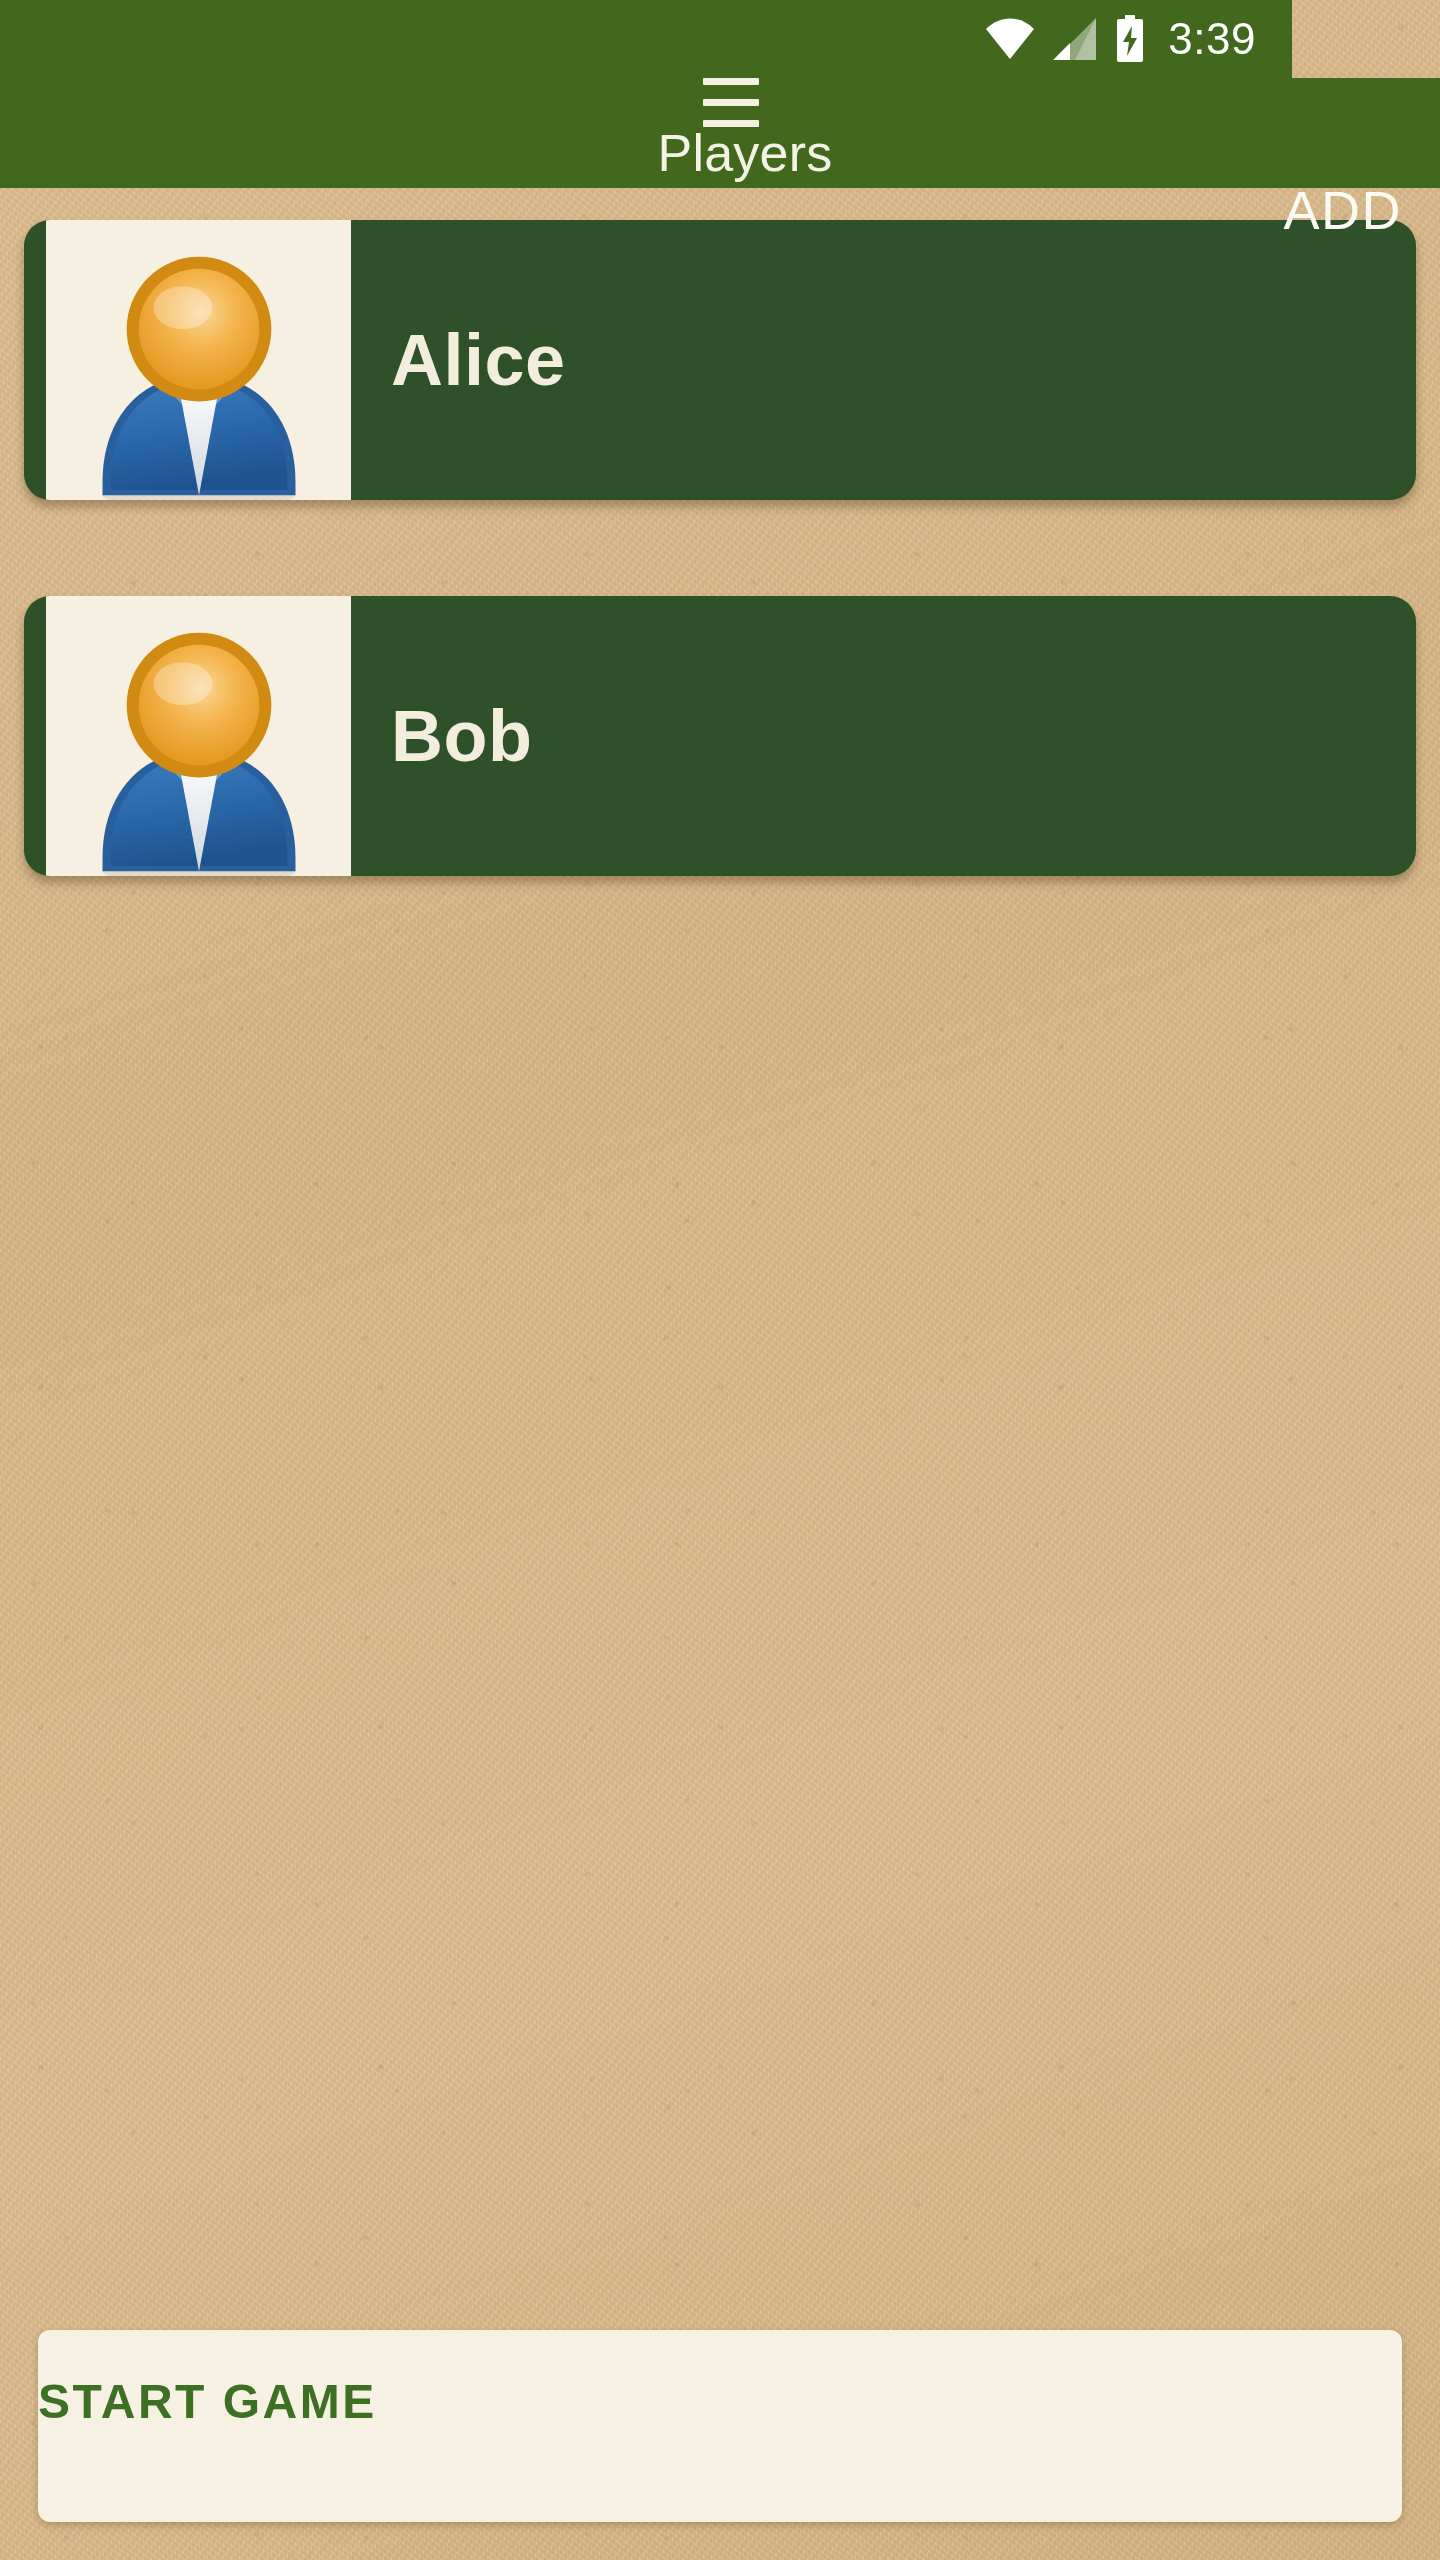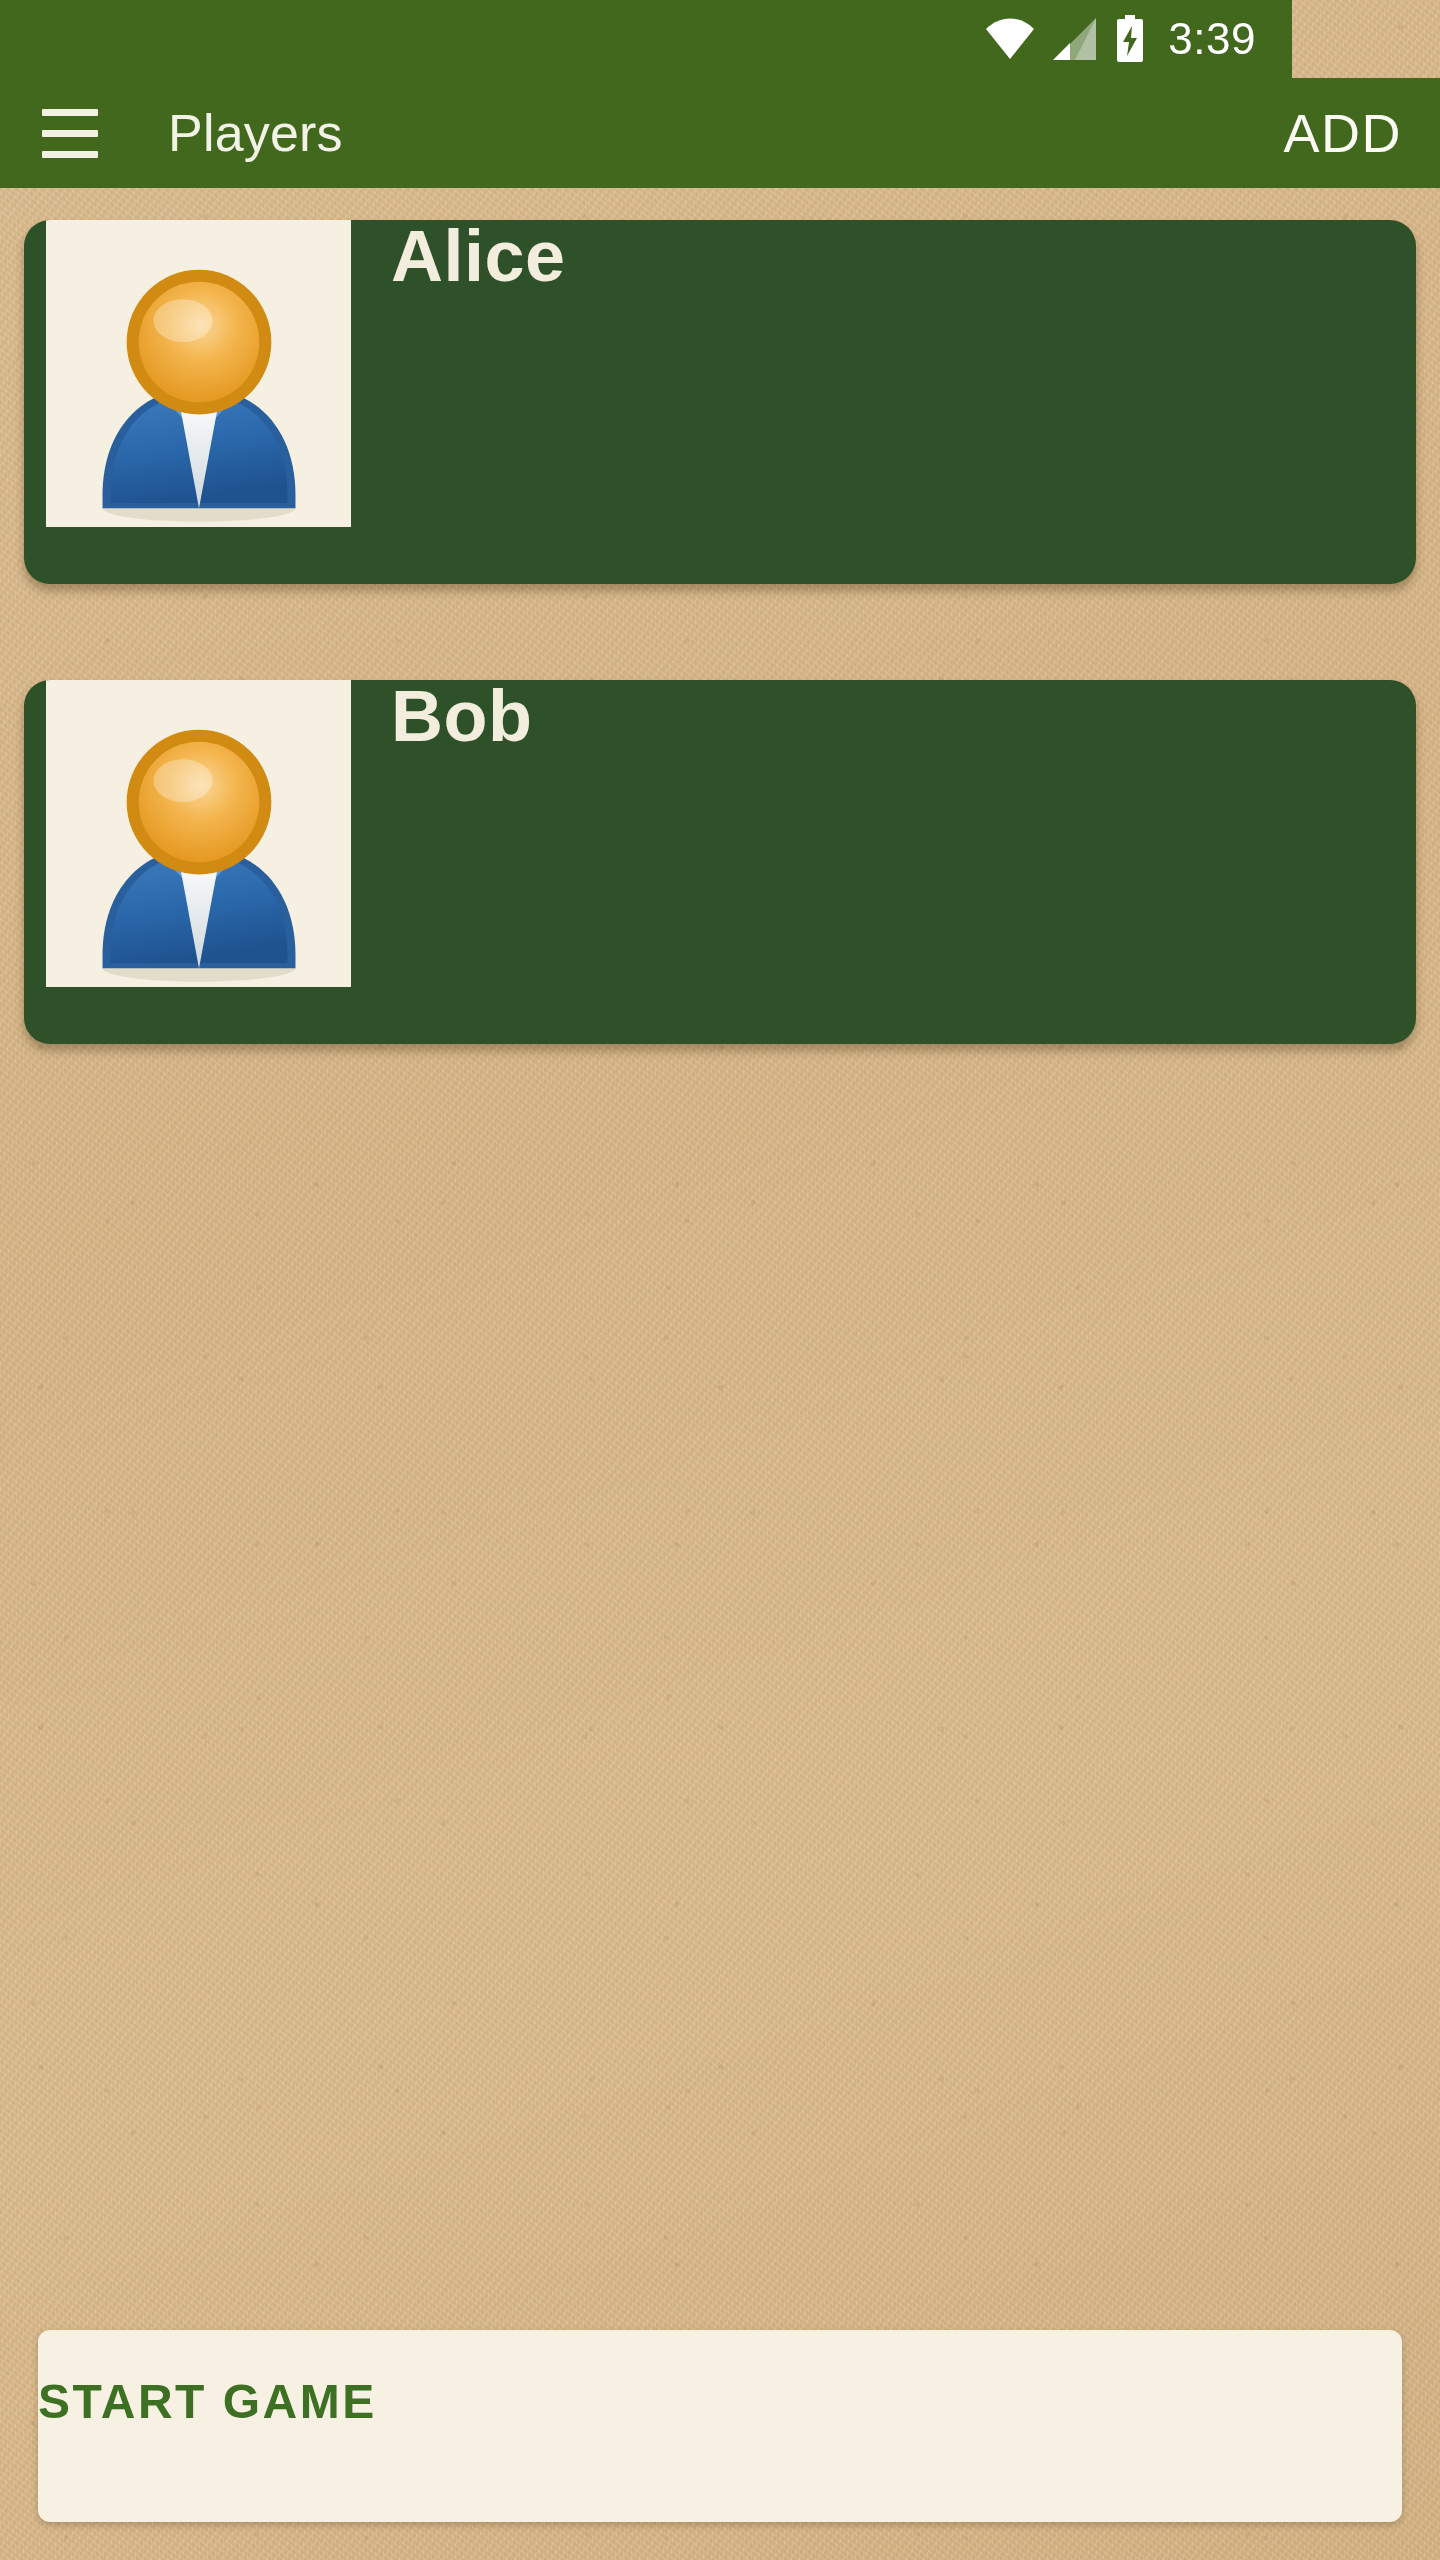--- a/index.html
+++ b/index.html
@@ -53,20 +53,21 @@
     letter-spacing:.5px; margin-left:8px; line-height:1;
   }
 
   
   #app-bar {
     position:absolute; top:78px; left:0;
     width:1440px; height:110px;
     background:#41681d;
     display:flex; align-items:center;
     z-index:5;
+    flex-direction:column;
   }
   #menu-button {
     width:96px; height:96px; margin-left:22px;
     display:flex; flex-direction:column; justify-content:center;
     align-items:center; gap:14px; cursor:pointer;
   }
   #menu-button span {
     display:block; width:56px; height:7px;
     background:#f2f1e4; border-radius:1px;
   }
@@ -82,26 +83,26 @@
 
   
   #player-list {
     position:absolute; top:188px; left:0;
     width:1440px;
     padding:32px 24px 0 24px;
     z-index:2;
   }
   .player-card {
     position:relative;
-    height:364px;
+    height:280px;
     background:#2e5129;
     border-radius:26px;
     margin-bottom:96px;
     box-shadow:0 7px 10px rgba(70,48,20,.35);
-    display:flex; align-items:flex-start;
+    display:flex; align-items:center;
     overflow:hidden;
     cursor:pointer;
   }
   .player-avatar-box {
     width:305px; height:307px;
     margin-left:22px;
     background:#f5f0e2;
     flex:0 0 auto;
     display:flex; align-items:flex-end; justify-content:center;
     overflow:hidden;

